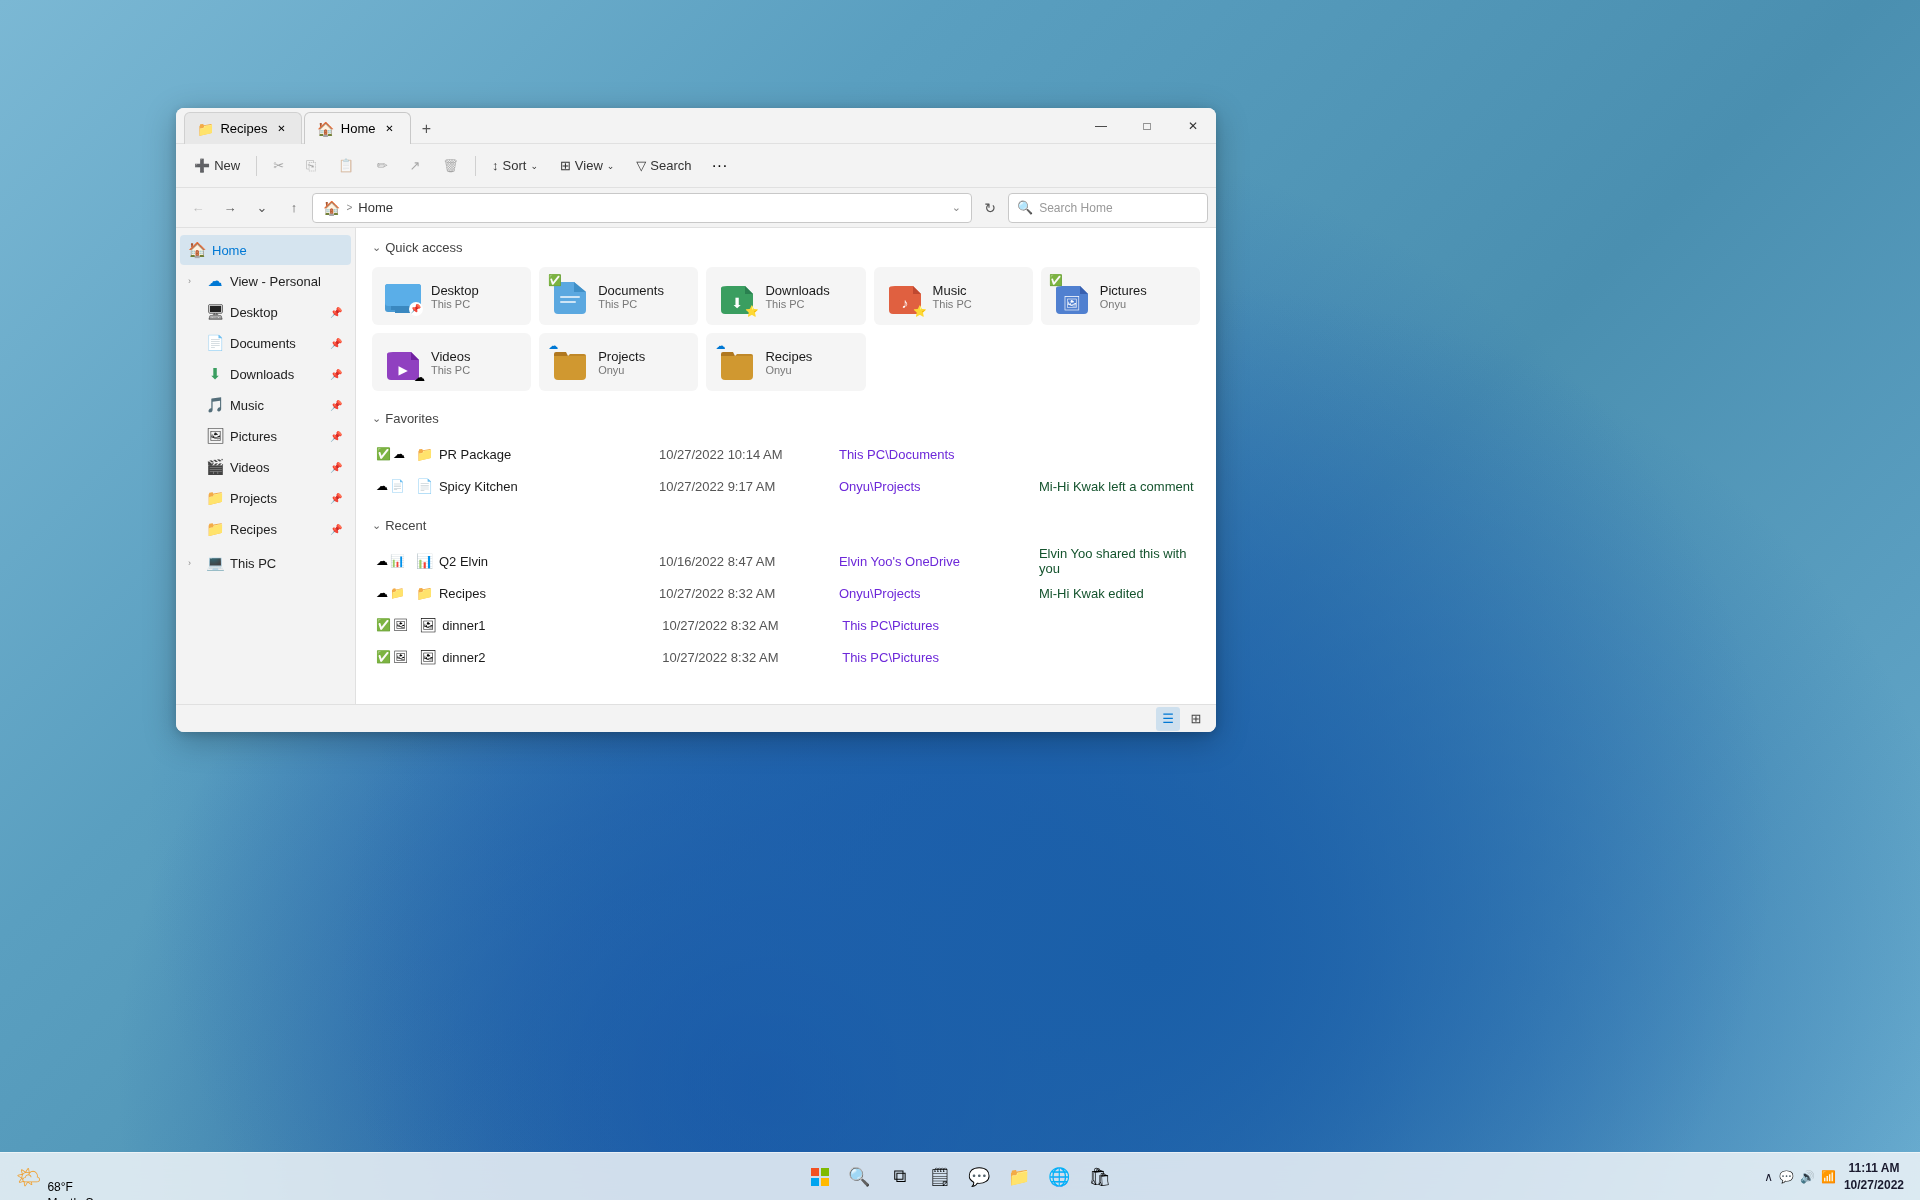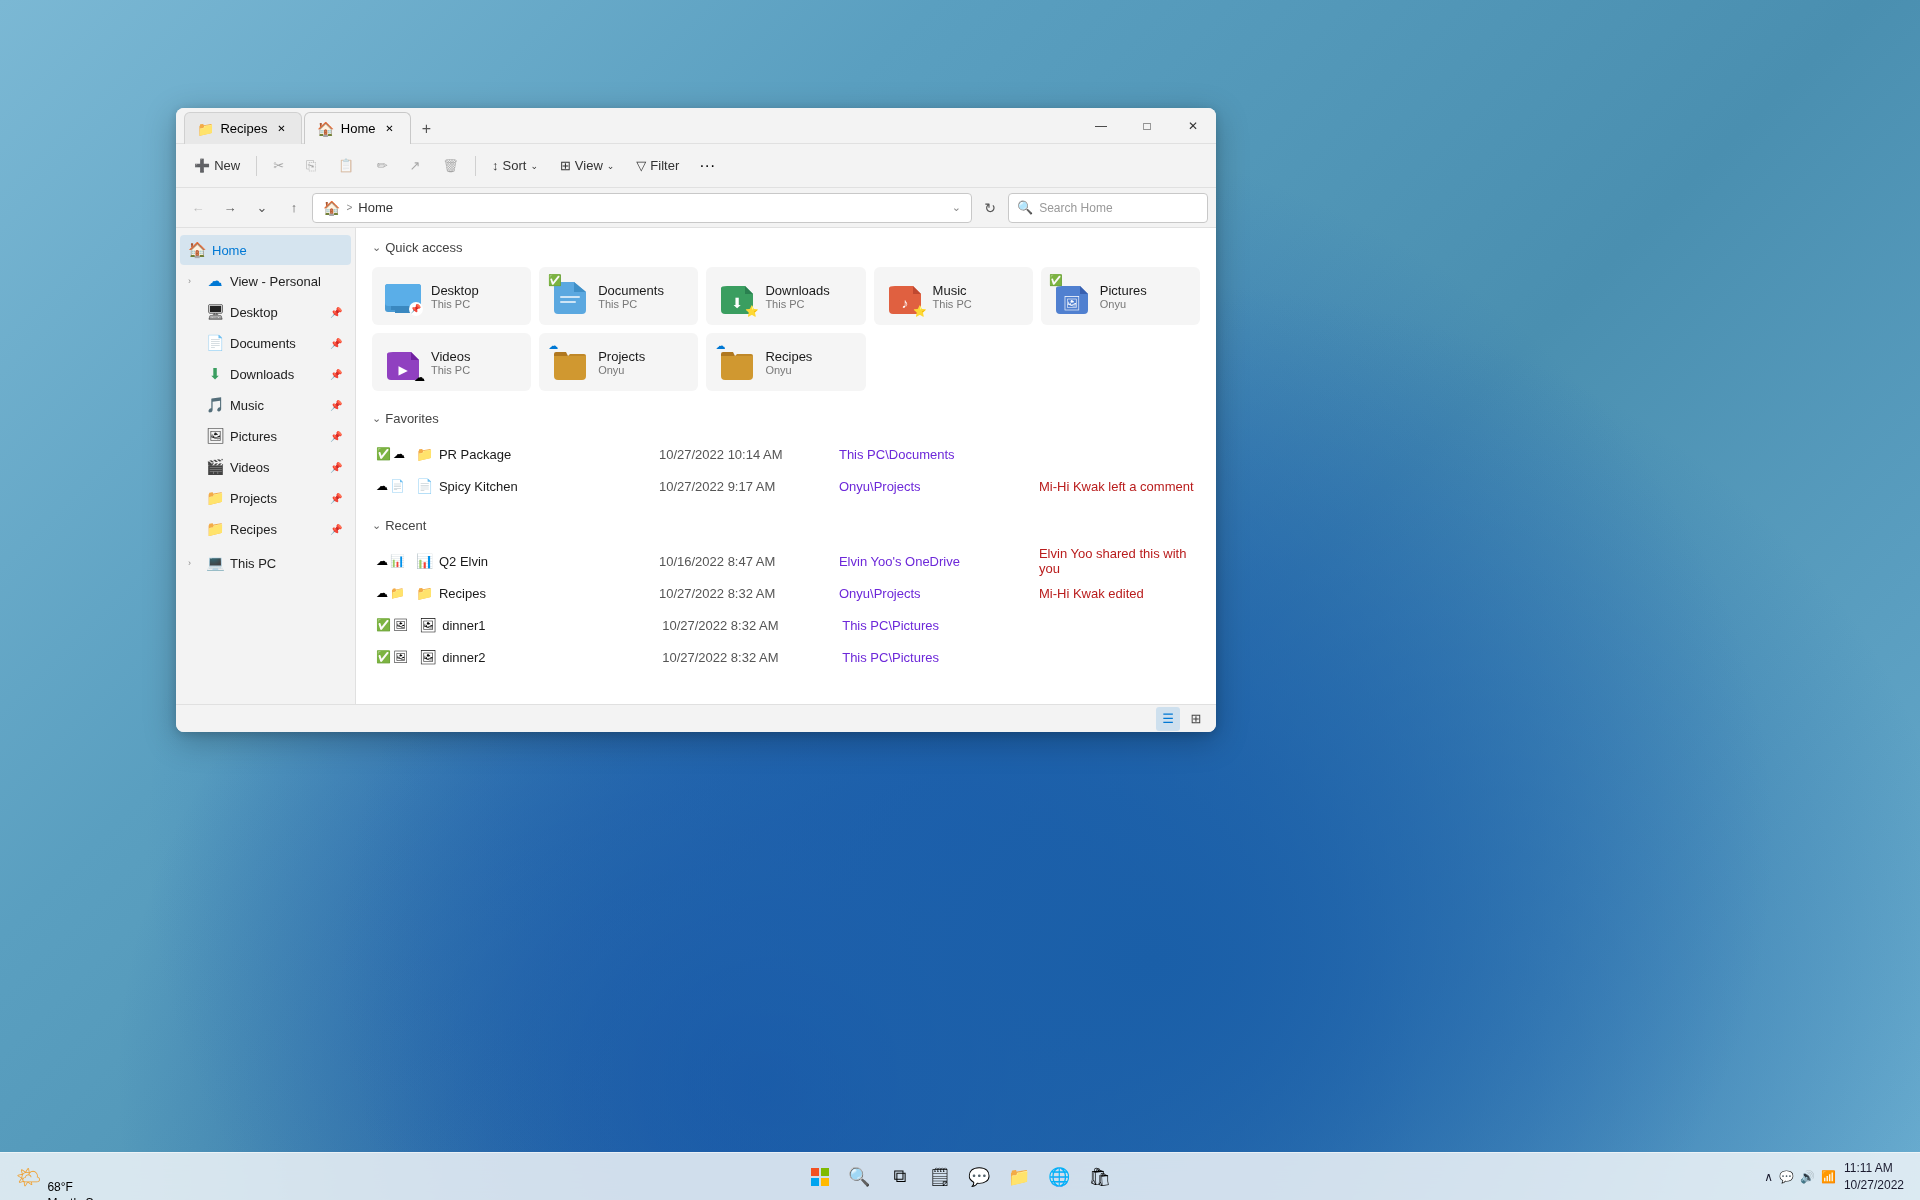--- a/index.html
+++ b/index.html
@@ -40,21 +40,21 @@
     .taskbar-left { display: flex; align-items: center; gap: 4px; }
     .taskbar-center { display: flex; align-items: center; gap: 4px; position: absolute; left: 50%; transform: translateX(-50%); }
     .taskbar-right { display: flex; align-items: center; gap: 8px; font-size: 12px; color: #1a1a2e; }
     .taskbar-icon {
       width: 36px; height: 36px;
       display: flex; align-items: center; justify-content: center;
       border-radius: 6px;
       cursor: pointer;
       font-size: 18px;
     }
-    .taskbar-time { text-align: left; line-height: 1.4; }
+    .taskbar-time { text-align: center; line-height: 1.4; font-weight: bold; }
     .taskbar-sys { display: flex; align-items: center; gap: 6px; }
     .weather-widget { display: flex; align-items: center; gap: 6px; margin-right: 12px; }
     .weather-icon { font-size: 20px; color: #f0a030; }
     .weather-text { font-size: 12px; line-height: 1.3; margin-top: 38px; }
 
     
     .window {
       position: absolute;
       top: 108px;
       left: 176px;
@@ -323,21 +323,21 @@
       height: 32px;
       padding: 0 4px;
       border-radius: 4px;
       cursor: pointer;
       font-size: 13px;
     }
     .list-item-icon { width: 28px; display: flex; align-items: center; justify-content: center; font-size: 14px; }
     .list-item-name { width: 220px; color: #1a1a1a; }
     .list-item-date { width: 180px; color: #555; }
     .list-item-location { width: 200px; color: #6d28d9; }
-    .list-item-activity { color: #b91c1c; flex: 1; }
+    .list-item-activity { color: #14532d; flex: 1; }
     .list-item-badges { display: flex; gap: 2px; margin-right: 6px; }
     .badge-icon { font-size: 12px; }
 
     
     .bottom-bar {
       height: 28px;
       background: #f3f3f3;
       border-top: 1px solid #e0e0e0;
       display: flex;
       align-items: center;
@@ -415,21 +415,21 @@
       <span>Sort</span>
       <span style="font-size:9px">⌄</span>
     </button>
     <button class="toolbar-btn">
       <span>⊞</span>
       <span>View</span>
       <span style="font-size:9px">⌄</span>
     </button>
     <button class="toolbar-btn">
       <span>▽</span>
-      <span>Filter</span>
+      <span>Search</span>
     </button>
     <div class="toolbar-more">···</div>
   </div>
 
   <div class="addressbar">
     <div class="nav-btn disabled">←</div>
     <div class="nav-btn">→</div>
     <div class="nav-btn">⌄</div>
     <div class="nav-btn">↑</div>
     <div class="address-box">

